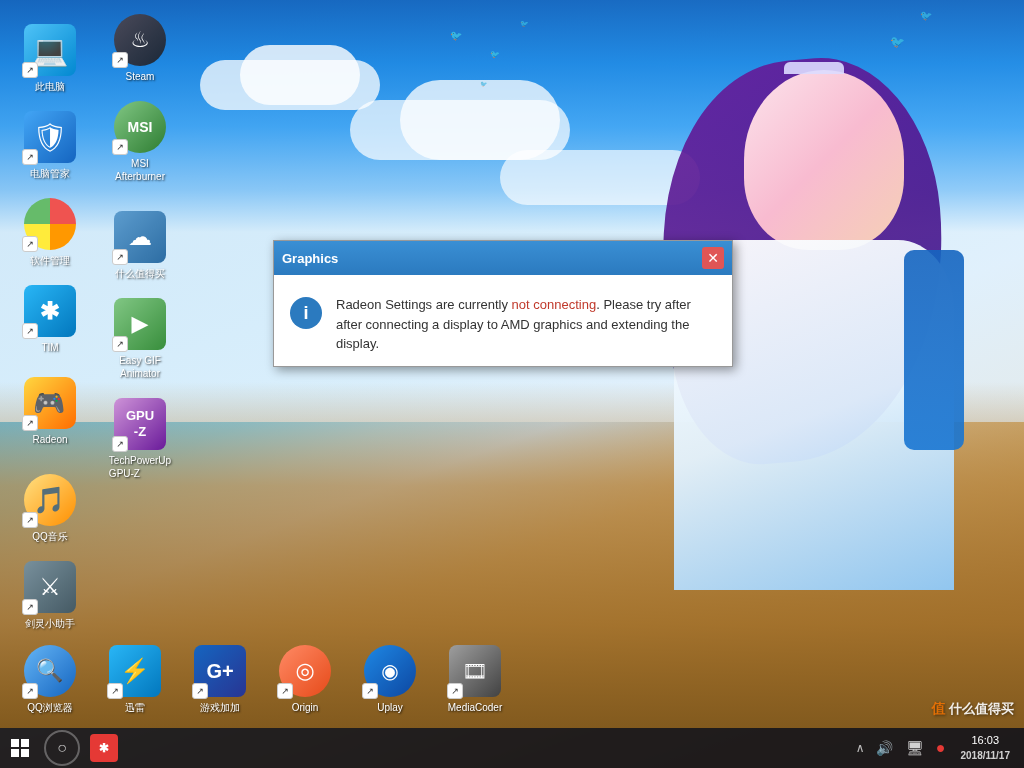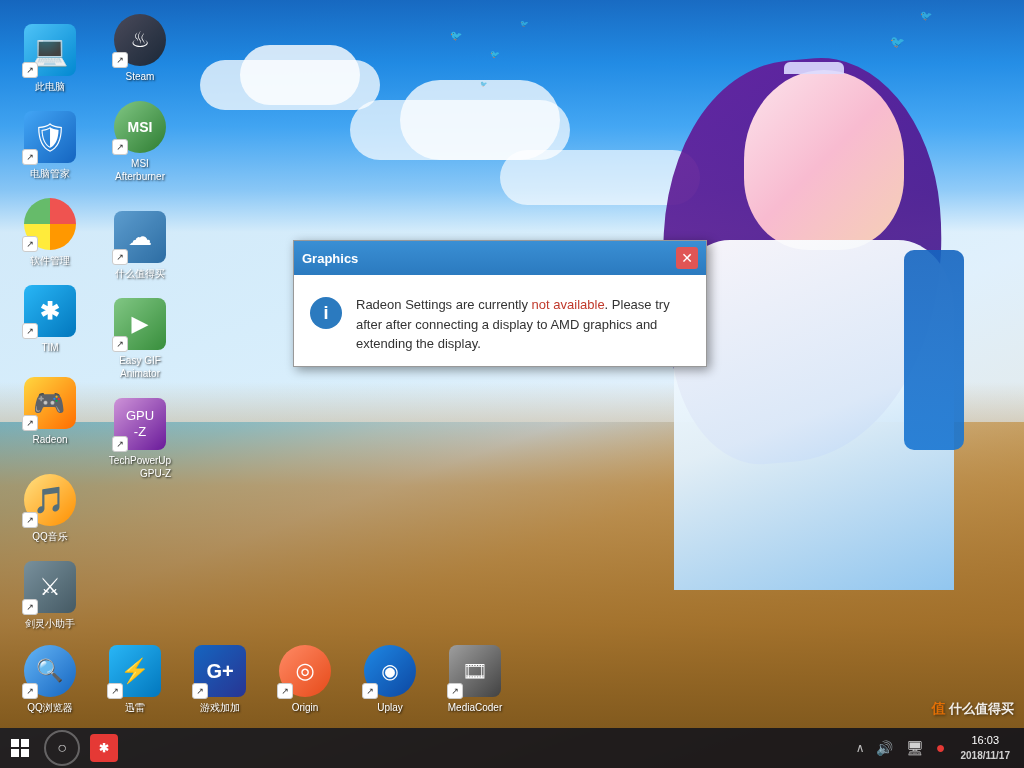--- a/index.html
+++ b/index.html
@@ -97,22 +97,22 @@
     .icon-easygif { background: linear-gradient(135deg, #81c784, #388e3c); }
     
     .icon-wegame { background: linear-gradient(135deg, #ffd740, #ff6d00); }
     
     .icon-techpowerup { background: linear-gradient(135deg, #ce93d8, #6a1b9a); }
 
     
     #graphics-dialog {
       position: absolute;
       top: 240px;
-      left: 293px;
-      width: 414px;
+      left: 273px;
+      width: 460px;
       background: #f0f0f0;
       border: 1px solid #999;
       box-shadow: 3px 3px 10px rgba(0,0,0,0.4);
       pointer-events: all;
     }
 
     .dialog-titlebar {
       background: linear-gradient(to bottom, #3a8fd4, #2b7abf);
       padding: 6px 8px;
       display: flex;
@@ -428,24 +428,24 @@
     <div class="desktop-icon">
       <div class="icon-img icon-easygif">
         <span style="font-size:22px;color:white;">▶</span>
         <div class="icon-arrow">↗</div>
       </div>
       <span class="icon-label" style="color:white;font-size:10px;text-align:center;text-shadow:1px 1px 2px rgba(0,0,0,0.8);">Easy GIF<br>Animator</span>
     </div>
 
     <div class="desktop-icon">
       <div class="icon-img icon-techpowerup">
-        <span style="font-size:13px;color:white;font-weight:normal;text-align:center;line-height:1.2;">GPU<br>-Z</span>
-        <div class="icon-arrow">↗</div>
-      </div>
-      <span class="icon-label" style="color:white;font-size:10px;text-align:right;text-shadow:1px 1px 2px rgba(0,0,0,0.8);">TechPowerUp<br>GPU-Z</span>
+        <span style="font-size:13px;color:white;font-weight:bold;text-align:center;line-height:1.2;">GPU<br>-Z</span>
+        <div class="icon-arrow">↗</div>
+      </div>
+      <span class="icon-label" style="color:white;font-size:10px;text-align:left;text-shadow:1px 1px 2px rgba(0,0,0,0.8);">TechPowerUp<br>GPU-Z</span>
     </div>
   </div>
 
   <div style="position:absolute;bottom:50px;left:10px;display:flex;gap:5px;align-items:center;">
     <div class="desktop-icon">
       <div class="icon-img" style="background:linear-gradient(135deg,#64b5f6,#1565c0);border-radius:50%;">
         <span style="font-size:22px;color:white;">🔍</span>
         <div class="icon-arrow">↗</div>
       </div>
       <span class="icon-label">QQ浏览器</span>
@@ -488,21 +488,21 @@
   </div>
 
   <div id="graphics-dialog">
     <div class="dialog-titlebar">
       <span>Graphics</span>
       <button class="dialog-close-btn">✕</button>
     </div>
     <div class="dialog-content">
       <div class="dialog-icon-info">i</div>
       <div class="dialog-message">
-        <span>Radeon Settings are currently </span><span class="highlight">not available</span><span>. Please try after after connecting a display to AMD graphics and extending the display.</span>
+        <span>Radeon Settings are currently </span><span class="highlight">not connecting</span><span>. Please try after after connecting a display to AMD graphics and extending the display.</span>
       </div>
     </div>
   </div>
 
   <div id="watermark">
     <span style="color:rgba(255,120,0,0.8);font-size:14px;">值</span>
     <span style="color:rgba(255,255,255,0.9);font-size:13px;"> 什么值得买</span>
   </div>
 
   <div id="taskbar">

